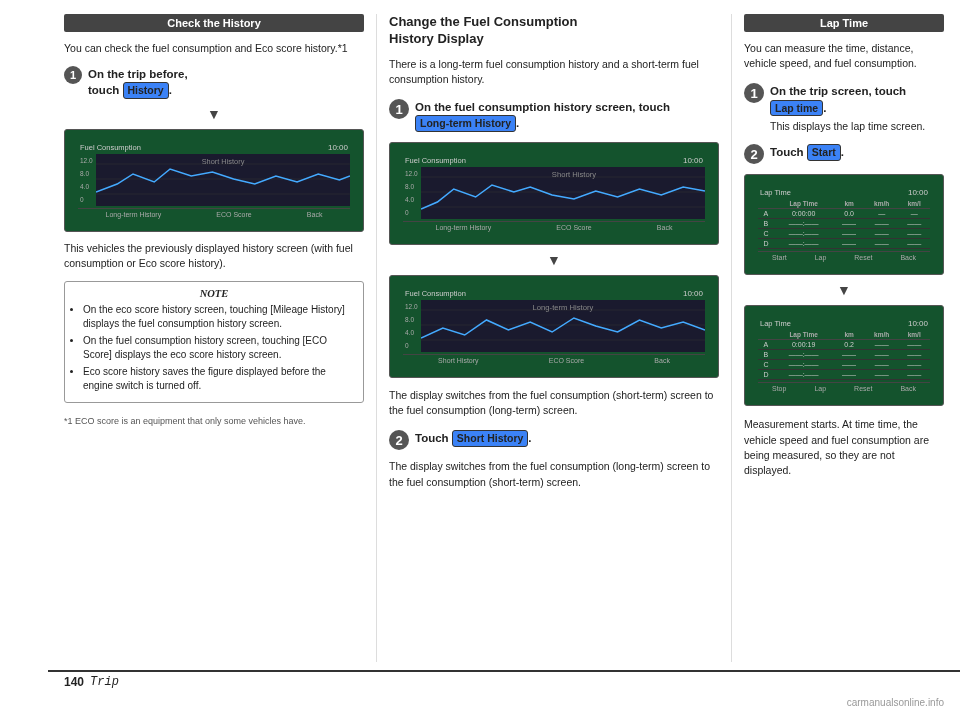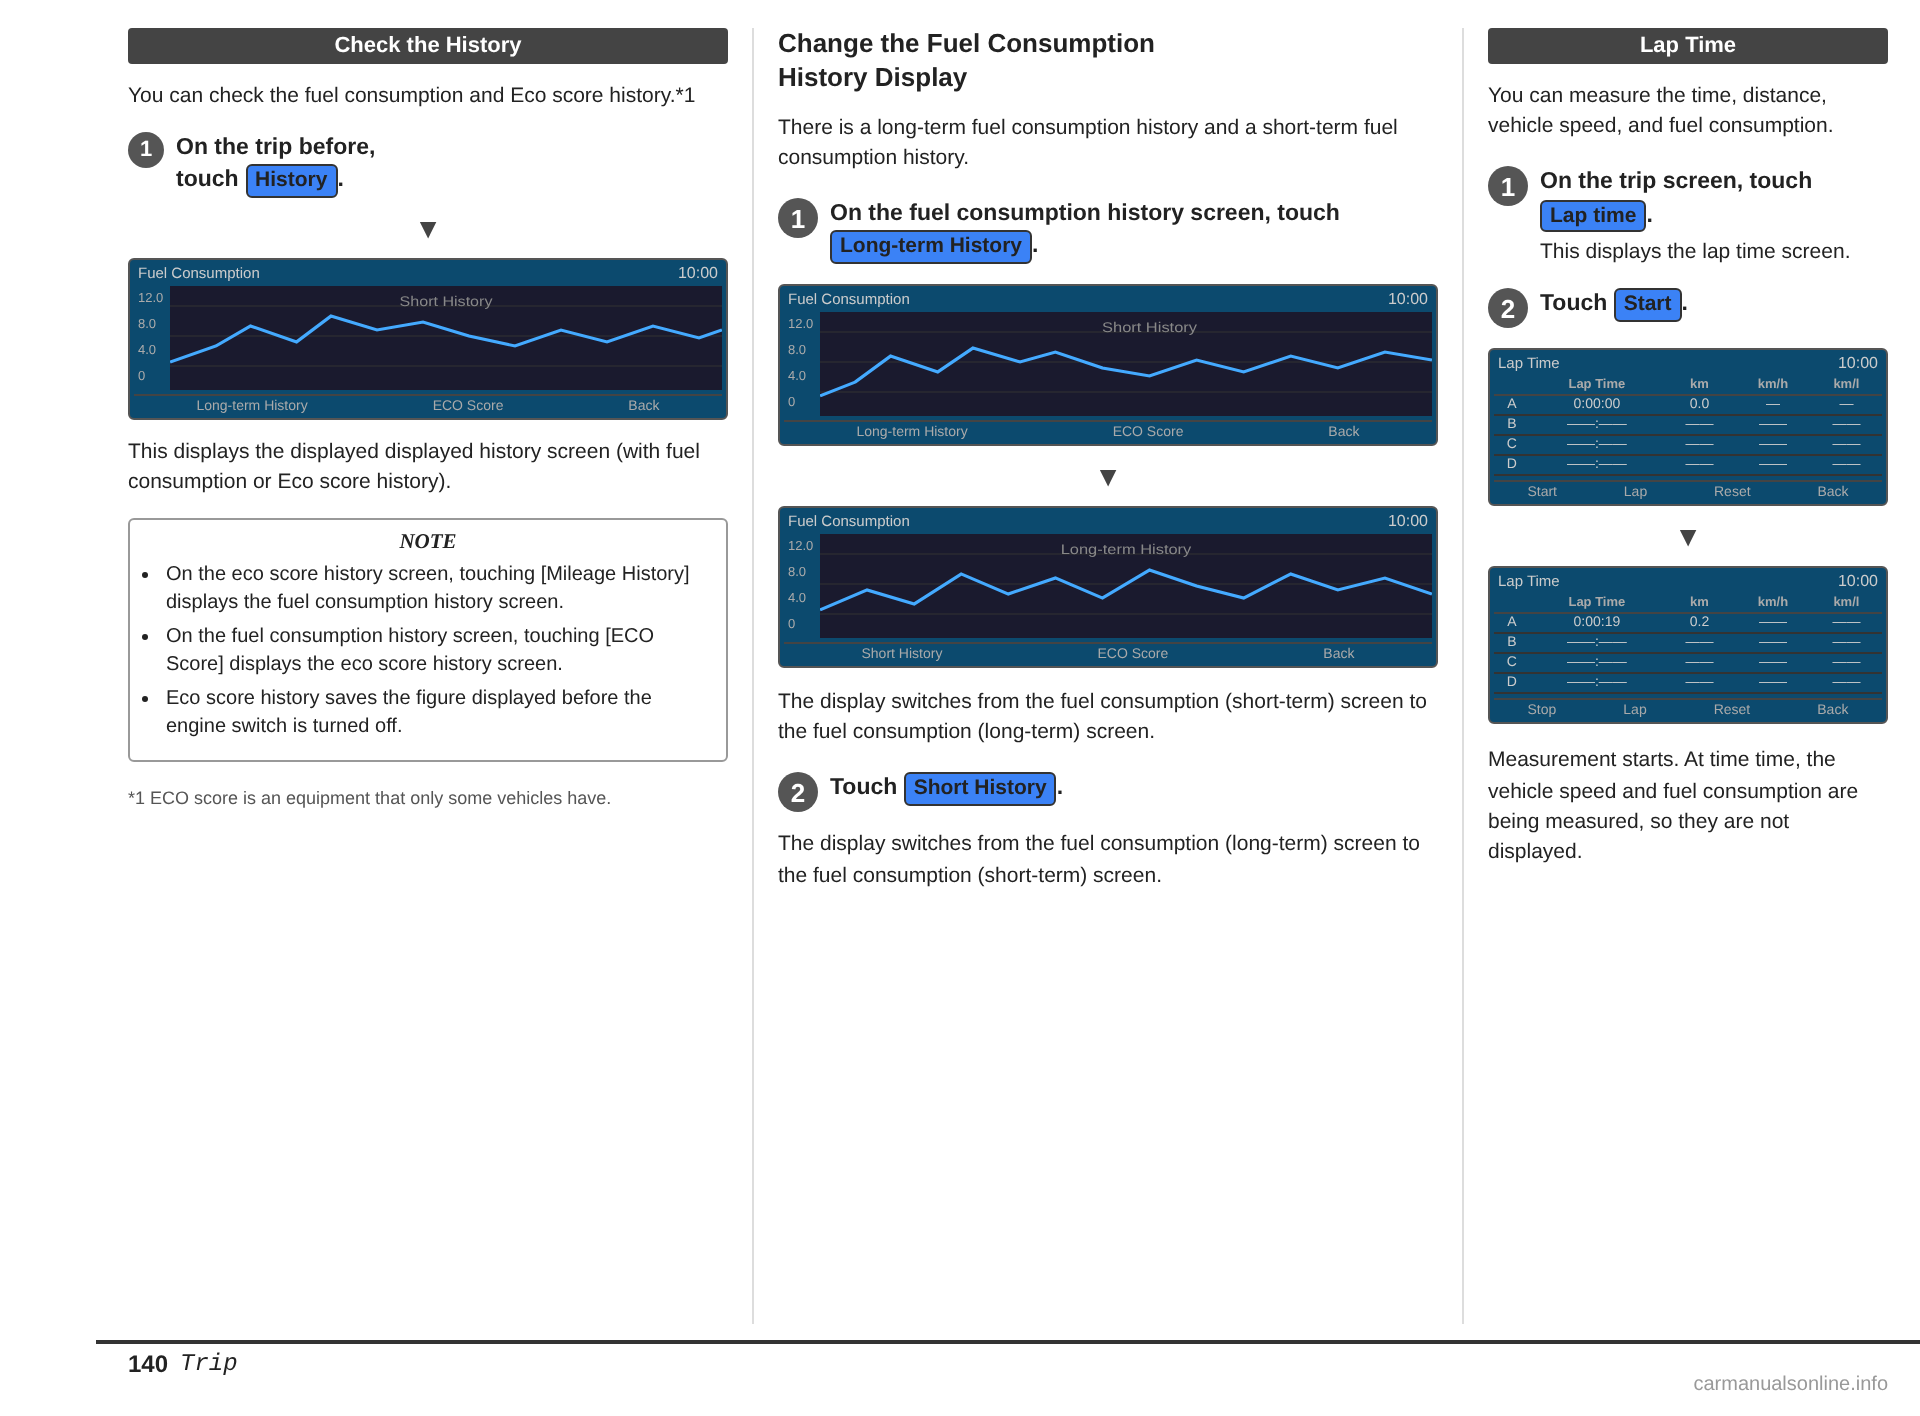--- a/index.html
+++ b/index.html
@@ -102,24 +102,24 @@
     .arrow-down {
       text-align: center;
       font-size: 14px;
       color: #444;
       line-height: 1;
       margin: 2px 0;
     }
 
     
     .screen-mockup {
-      background: #0c4a6e;
+      background: #14532d;
       border: 1px solid #555;
       border-radius: 3px;
-      padding: 2px;
+      padding: 13px;
       position: relative;
       color: #fff;
       font-size: 8px;
     }
 
     .screen-top-bar {
       display: flex;
       justify-content: space-between;
       align-items: center;
       font-size: 8px;
@@ -205,21 +205,21 @@
     }
 
     .page-section {
       font-style: italic;
       font-size: 12px;
       font-family: Liberation Mono, monospace;
     }
 
     .watermark {
       position: absolute;
-      bottom: 10px;
+      bottom: 0;
       right: 16px;
       font-size: 10px;
       color: #999;
       text-align: right;
     }
 
     .col-divider {
       width: 1px;
       background: #ddd;
       margin: 0 2px;
@@ -307,21 +307,21 @@
             </svg>
           </div>
         </div>
         <div class="screen-footer">
           <span>Long-term History</span>
           <span>ECO Score</span>
           <span>Back</span>
         </div>
       </div>
 
-      <p class="body-text">This displays the displayed displayed history screen (with fuel consumption or Eco score history).</p>
+      <p class="body-text">This vehicles the previously displayed history screen (with fuel consumption or Eco score history).</p>
 
       <div class="note-box">
         <div class="note-title">NOTE</div>
         <ul>
           <li>On the eco score history screen, touching [Mileage History] displays the fuel consumption history screen.</li>
           <li>On the fuel consumption history screen, touching [ECO Score] displays the eco score history screen.</li>
           <li>Eco score history saves the figure displayed before the engine switch is turned off.</li>
         </ul>
       </div>
 

